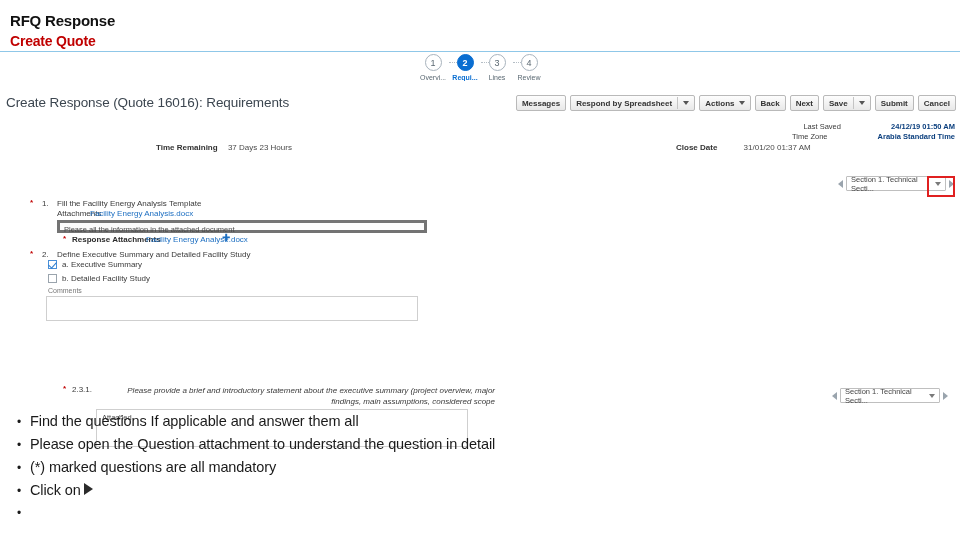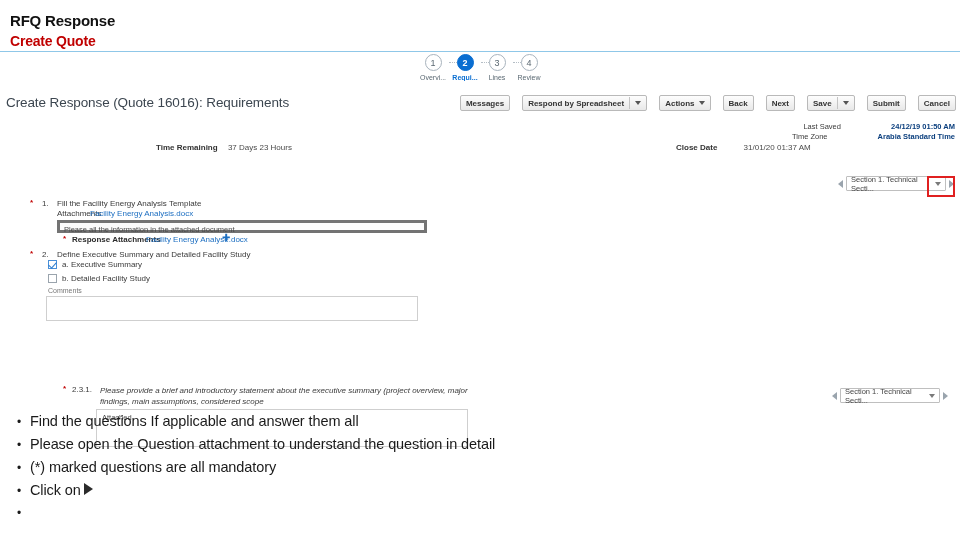--- a/index.html
+++ b/index.html
@@ -112,21 +112,21 @@
     font-size: 13.5px;
     color: #3c4650;
     letter-spacing: -0.1px;
   }
 
   
   #toolbar {
     position: absolute;
     right: 4px; top: 43px;
     display: flex;
-    gap: 12px;
+    gap: 4px;
     align-items: center;
   }
   .tb-btn {
     display: inline-flex;
     align-items: center;
     gap: 4px;
     height: 16px;
     padding: 0 5px;
     font-size: 8px;
     font-weight: bold;
@@ -283,21 +283,21 @@
     border-width: 0 1.5px 1.5px 0;
     transform: rotate(42deg);
   }
   .plus-icon {
     display: inline-block;
     color: #1c6ec1;
     font-size: 10px;
     line-height: 8px;
     vertical-align: -1px;
   }
-  .italic-q { font-style: italic; color: #3a3a3a; }
+  .italic-q { font-style: italic; color: #3a3a3a; text-align: right; }
   .small-lbl { font-size: 7px; color: #777777; }
 
   
   #bullets {
     position: absolute;
     left: 8px; top: 410px;
     width: 700px;
     color: #1a1a1a;
   }
   .bullet {

